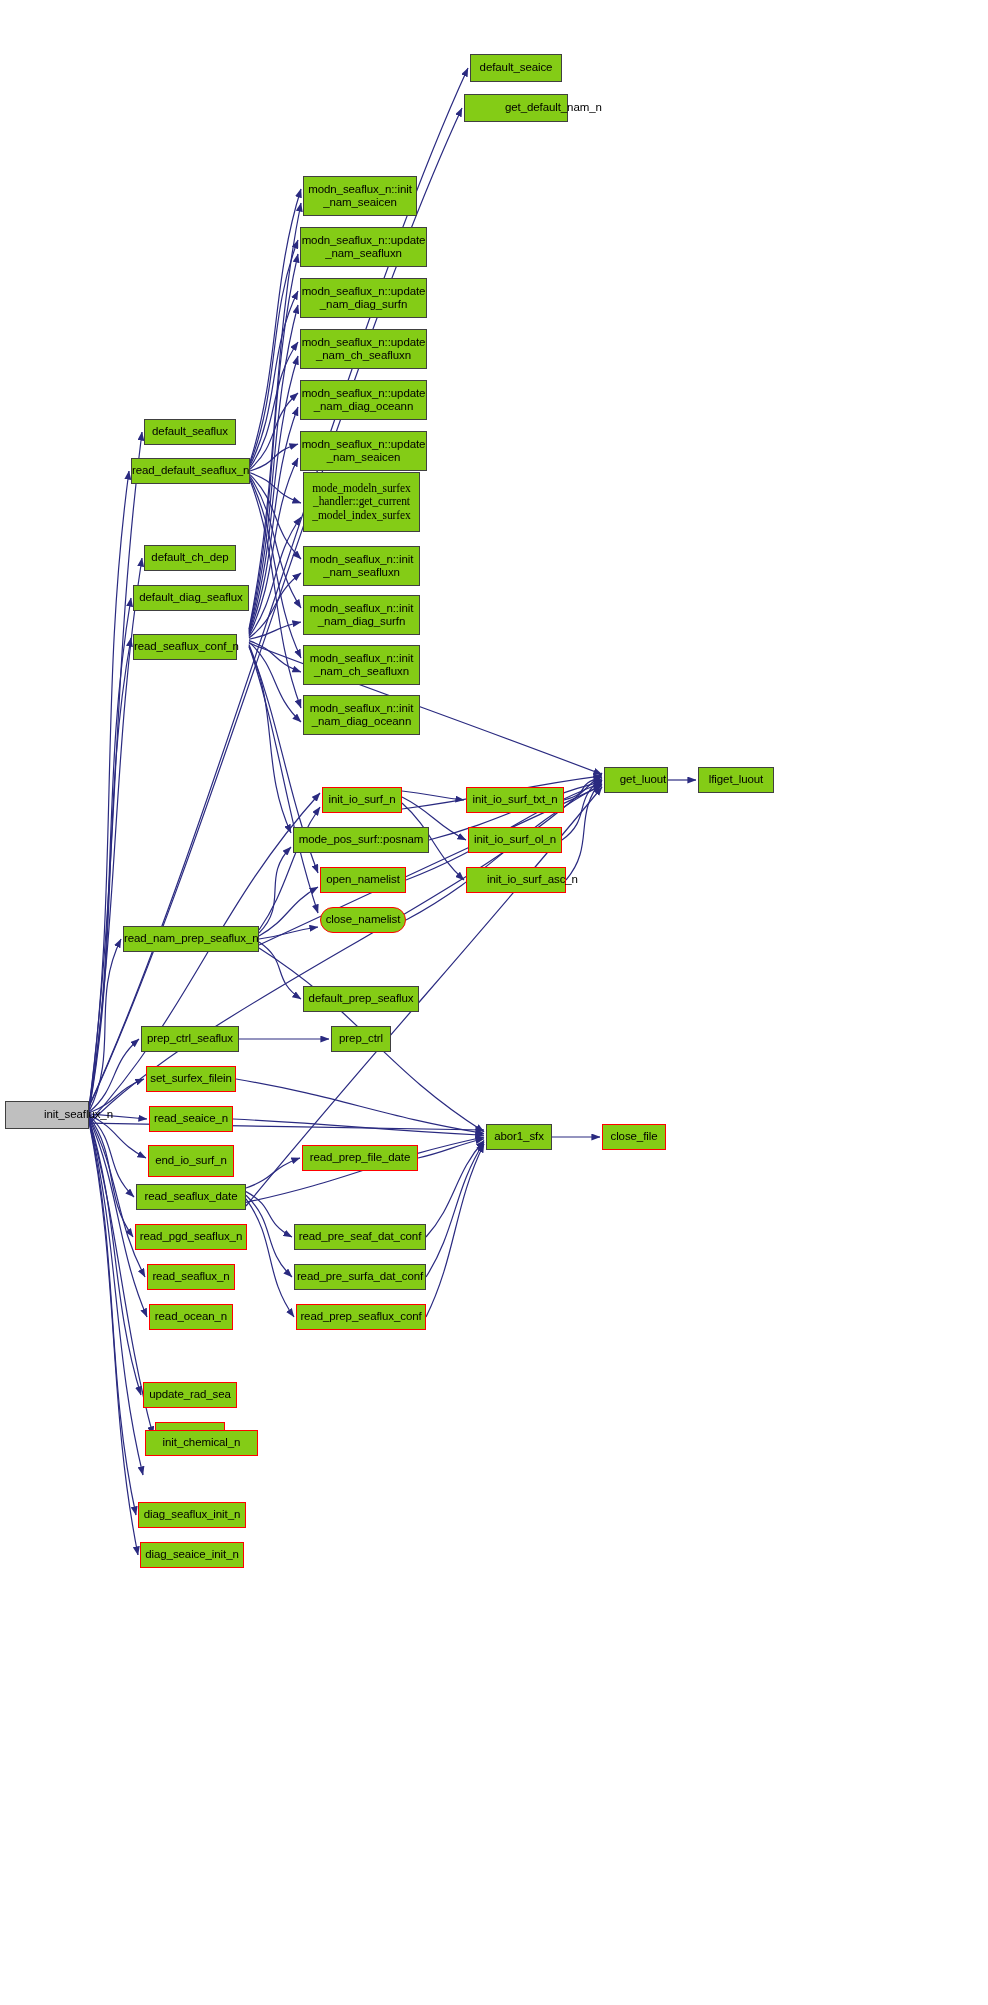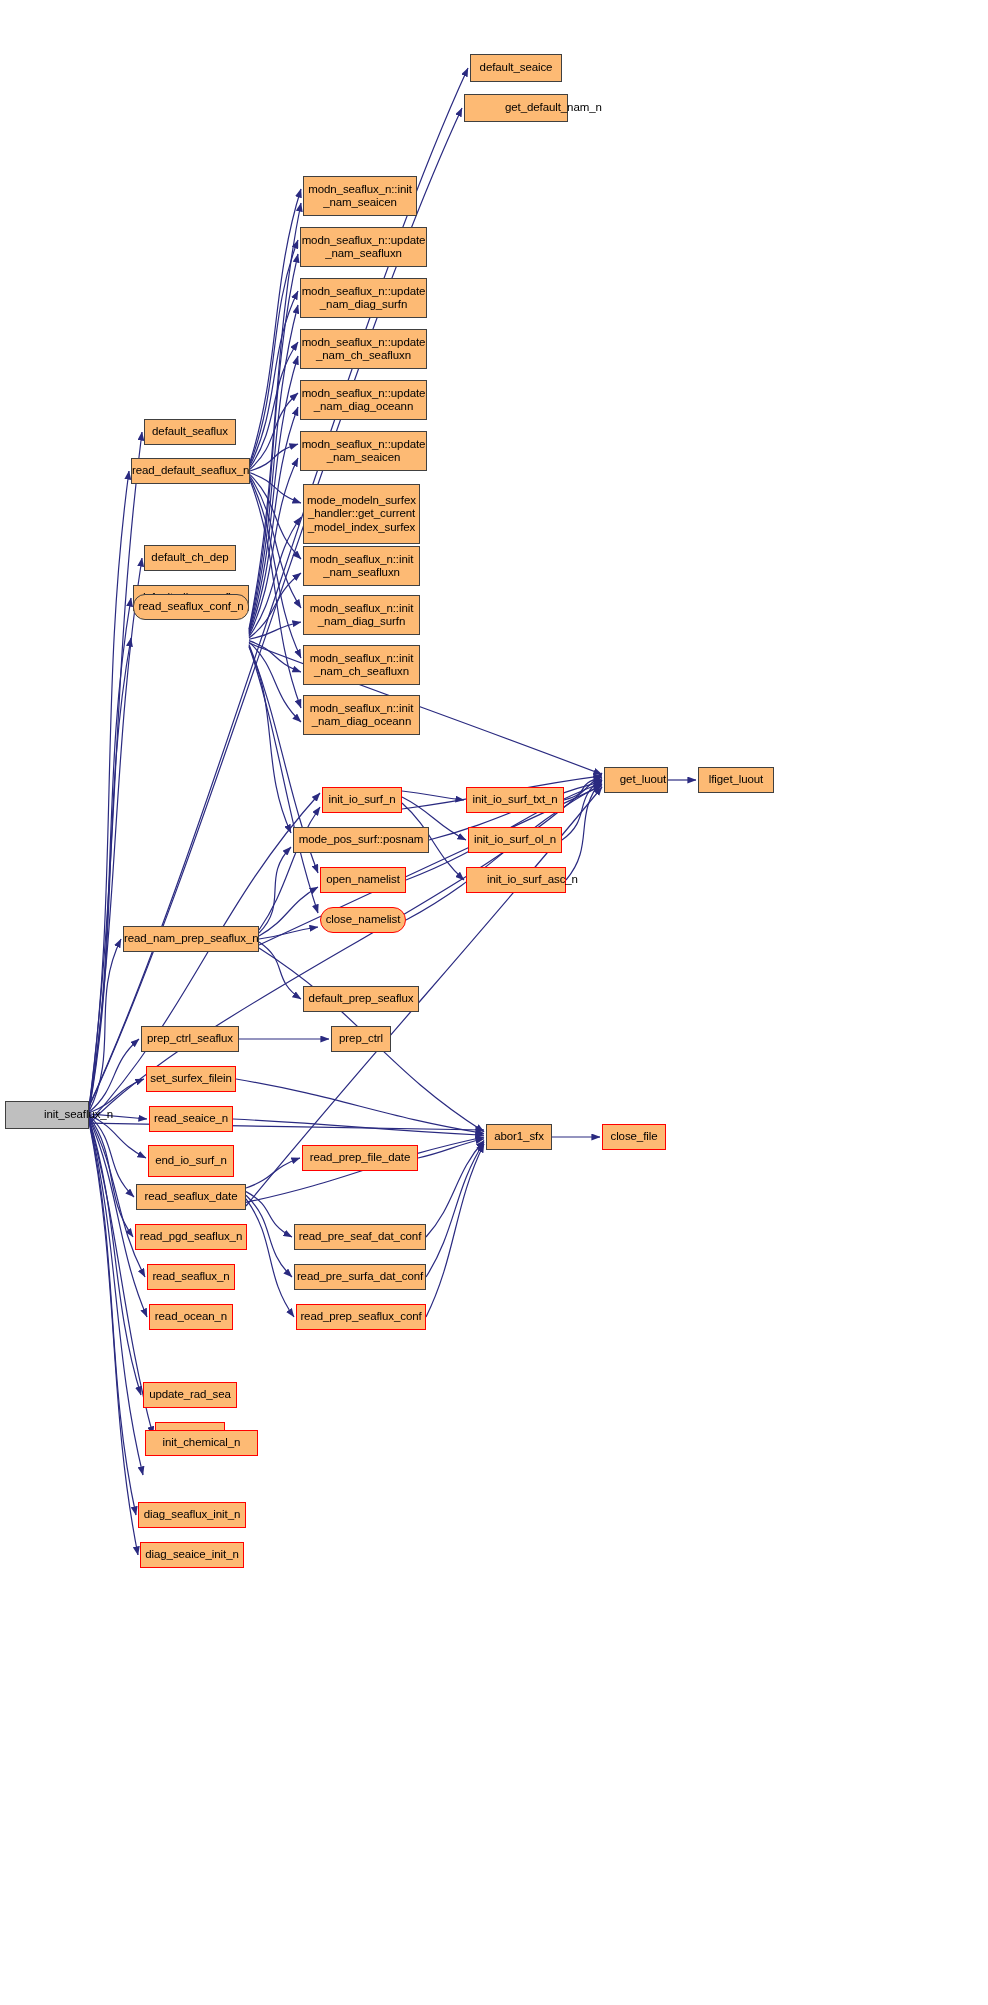--- a/index.html
+++ b/index.html
@@ -12,21 +12,21 @@
     overflow:hidden;
   }
   #edges{position:absolute;left:0;top:0;width:988px;height:2005px;}
   .node{
     position:absolute;
     box-sizing:border-box;
     display:flex;
     align-items:center;
     justify-content:center;
     text-align:center;
-    background:#fdba74;
+    background:#84cc16;
     border:1px solid #404040;
     color:#000000;
     font-size:11.5px;
     line-height:13.5px;
     white-space:pre-line;
     letter-spacing:-0.1px;
     z-index:5;
   }
   .node.red{border:1px solid #ff0000;}
   .node.cur{background:#bfbfbf;border:1px solid #404040;}
@@ -136,36 +136,36 @@
       <div class="node" style="left: 300px; top: 227px; width: 127px; height: 40px;"><span>modn_seaflux_n::update
 _nam_seafluxn</span></div>
       <div class="node" style="left: 300px; top: 278px; width: 127px; height: 40px;"><span>modn_seaflux_n::update
 _nam_diag_surfn</span></div>
       <div class="node" style="left: 300px; top: 329px; width: 127px; height: 40px;"><span>modn_seaflux_n::update
 _nam_ch_seafluxn</span></div>
       <div class="node" style="left: 300px; top: 380px; width: 127px; height: 40px;"><span>modn_seaflux_n::update
 _nam_diag_oceann</span></div>
       <div class="node" style="left: 300px; top: 431px; width: 127px; height: 40px;"><span>modn_seaflux_n::update
 _nam_seaicen</span></div>
-      <div class="node" style="left: 303px; top: 484px; width: 117px; height: 60px;"><span>mode_modeln_surfex
+      <div class="node" style="left: 303px; top: 472px; width: 117px; height: 60px; font-family: Liberation Serif, serif;"><span>mode_modeln_surfex
 _handler::get_current
 _model_index_surfex</span></div>
       <div class="node" style="left: 303px; top: 546px; width: 117px; height: 40px;"><span>modn_seaflux_n::init
 _nam_seafluxn</span></div>
       <div class="node" style="left: 303px; top: 595px; width: 117px; height: 40px;"><span>modn_seaflux_n::init
 _nam_diag_surfn</span></div>
       <div class="node" style="left: 303px; top: 645px; width: 117px; height: 40px;"><span>modn_seaflux_n::init
 _nam_ch_seafluxn</span></div>
       <div class="node" style="left: 303px; top: 695px; width: 117px; height: 40px;"><span>modn_seaflux_n::init
 _nam_diag_oceann</span></div>
       <div class="node" style="left: 144px; top: 419px; width: 92px; height: 26px;"><span>default_seaflux</span></div>
       <div class="node" style="left: 131px; top: 458px; width: 119px; height: 26px;"><span>read_default_seaflux_n</span></div>
       <div class="node" style="left: 144px; top: 545px; width: 92px; height: 26px;"><span>default_ch_dep</span></div>
       <div class="node" style="left: 133px; top: 585px; width: 116px; height: 26px;"><span>default_diag_seaflux</span></div>
-      <div class="node" style="left: 133px; top: 594px; width: 116px; height: 26px; border-radius: 12px;"><span>read_seaflux_conf_n</span></div>
+      <div class="node" style="left: 133px; top: 634px; width: 104px; height: 26px;"><span>read_seaflux_conf_n</span></div>
       <div class="node" style="left: 604px; top: 767px; width: 64px; height: 26px; padding-left: 14px;"><span>get_luout</span></div>
       <div class="node" style="left: 698px; top: 767px; width: 76px; height: 26px;"><span>lfiget_luout</span></div>
       <div class="node red" style="left: 322px; top: 787px; width: 80px; height: 26px;"><span>init_io_surf_n</span></div>
       <div class="node red" style="left: 466px; top: 787px; width: 98px; height: 26px;"><span>init_io_surf_txt_n</span></div>
       <div class="node" style="left: 293px; top: 827px; width: 136px; height: 26px;"><span>mode_pos_surf::posnam</span></div>
       <div class="node red" style="left: 468px; top: 827px; width: 94px; height: 26px;"><span>init_io_surf_ol_n</span></div>
       <div class="node red" style="left: 320px; top: 867px; width: 86px; height: 26px;"><span>open_namelist</span></div>
       <div class="node red" style="left: 466px; top: 867px; width: 100px; height: 26px; padding-left: 20px;"><span>init_io_surf_asc_n</span></div>
       <div class="node red" style="left: 320px; top: 907px; width: 86px; height: 26px; border-radius: 13px;"><span>close_namelist</span></div>
       <div class="node" style="left: 123px; top: 926px; width: 136px; height: 26px;"><span>read_nam_prep_seaflux_n</span></div>

